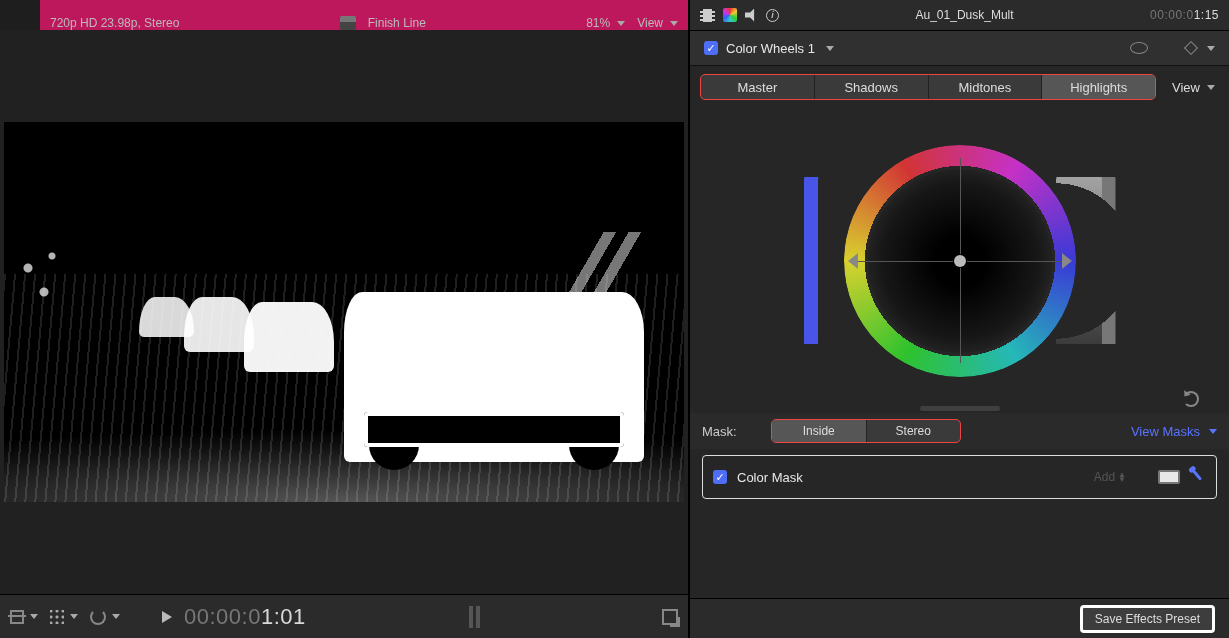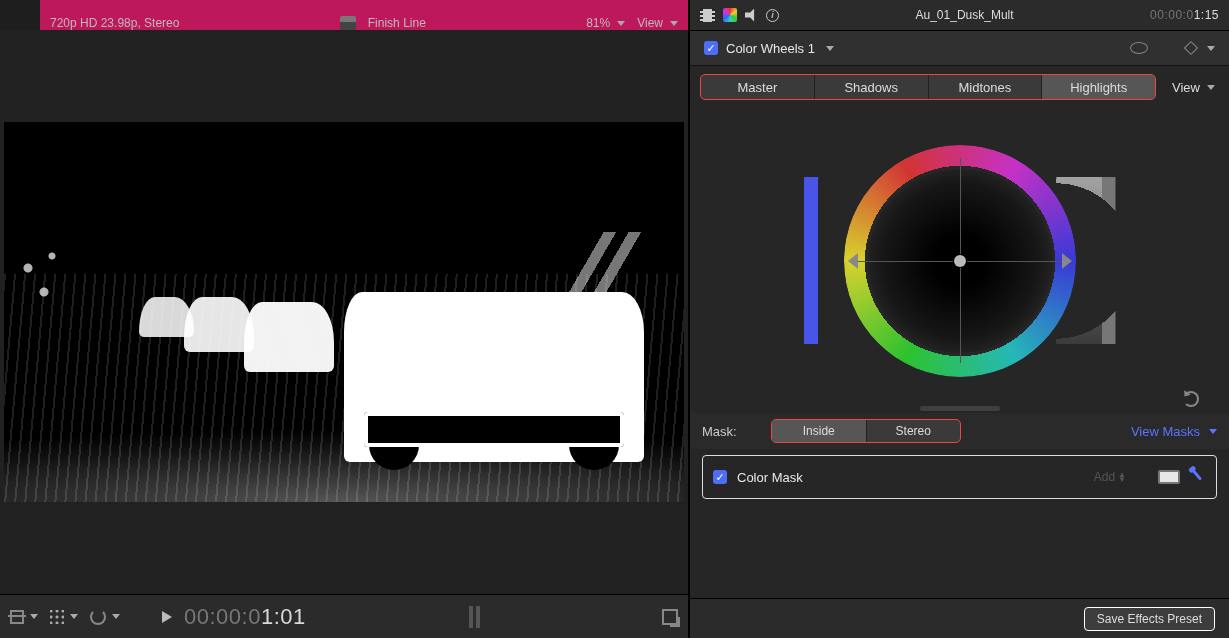--- a/index.html
+++ b/index.html
@@ -122,21 +122,21 @@
     .swatch { width:22px;height:14px;border-radius:2px;border:2px solid #777;background:#e8e8e8;}
     .eyedrop { width:16px;height:16px; transform:rotate(-40deg); }
     .eyedrop::before{content:"";display:block;width:3px;height:12px;background:#5b74ff;margin:0 auto;border-radius:0 0 3px 3px;}
     .eyedrop::after{content:"";display:block;width:7px;height:5px;background:#5b74ff;margin:-16px auto 0;border-radius:2px;}
     .slider { flex:1; height:18px; position:relative;}
     .slider .track{position:absolute;left:0;right:0;top:50%;height:3px;background:#4a4a4a;border-radius:2px;transform:translateY(-50%);}    
     .slider .thumb{position:absolute;top:50%;width:11px;height:11px;border-radius:50%;background:#bcbcbc;transform:translate(-50%,-50%);} 
     .valbox { width:90px;text-align:center;color:#ddd;}
 
     .insp-footer { margin-top:auto; height:40px;background:#2b2b2b;border-top:1px solid #000;display:flex;align-items:center;justify-content:flex-end;padding:0 14px;}
-    .save-btn { background:#3d3d3d;border:1px solid #ffffff;color:#ddd;border-radius:4px;padding:4px 12px;font-size:12px;cursor:pointer;}
+    .save-btn { background:#3d3d3d;border:3px solid #ffffff;color:#ddd;border-radius:4px;padding:4px 12px;font-size:12px;cursor:pointer;}
   </style>
 </head>
 <body>
 
 <div class="app">
 
   <div class="viewer">
     <div class="viewer-header">
       <span>720p HD 23.98p, Stereo</span>
       <span class="vh-spacer"></span>

